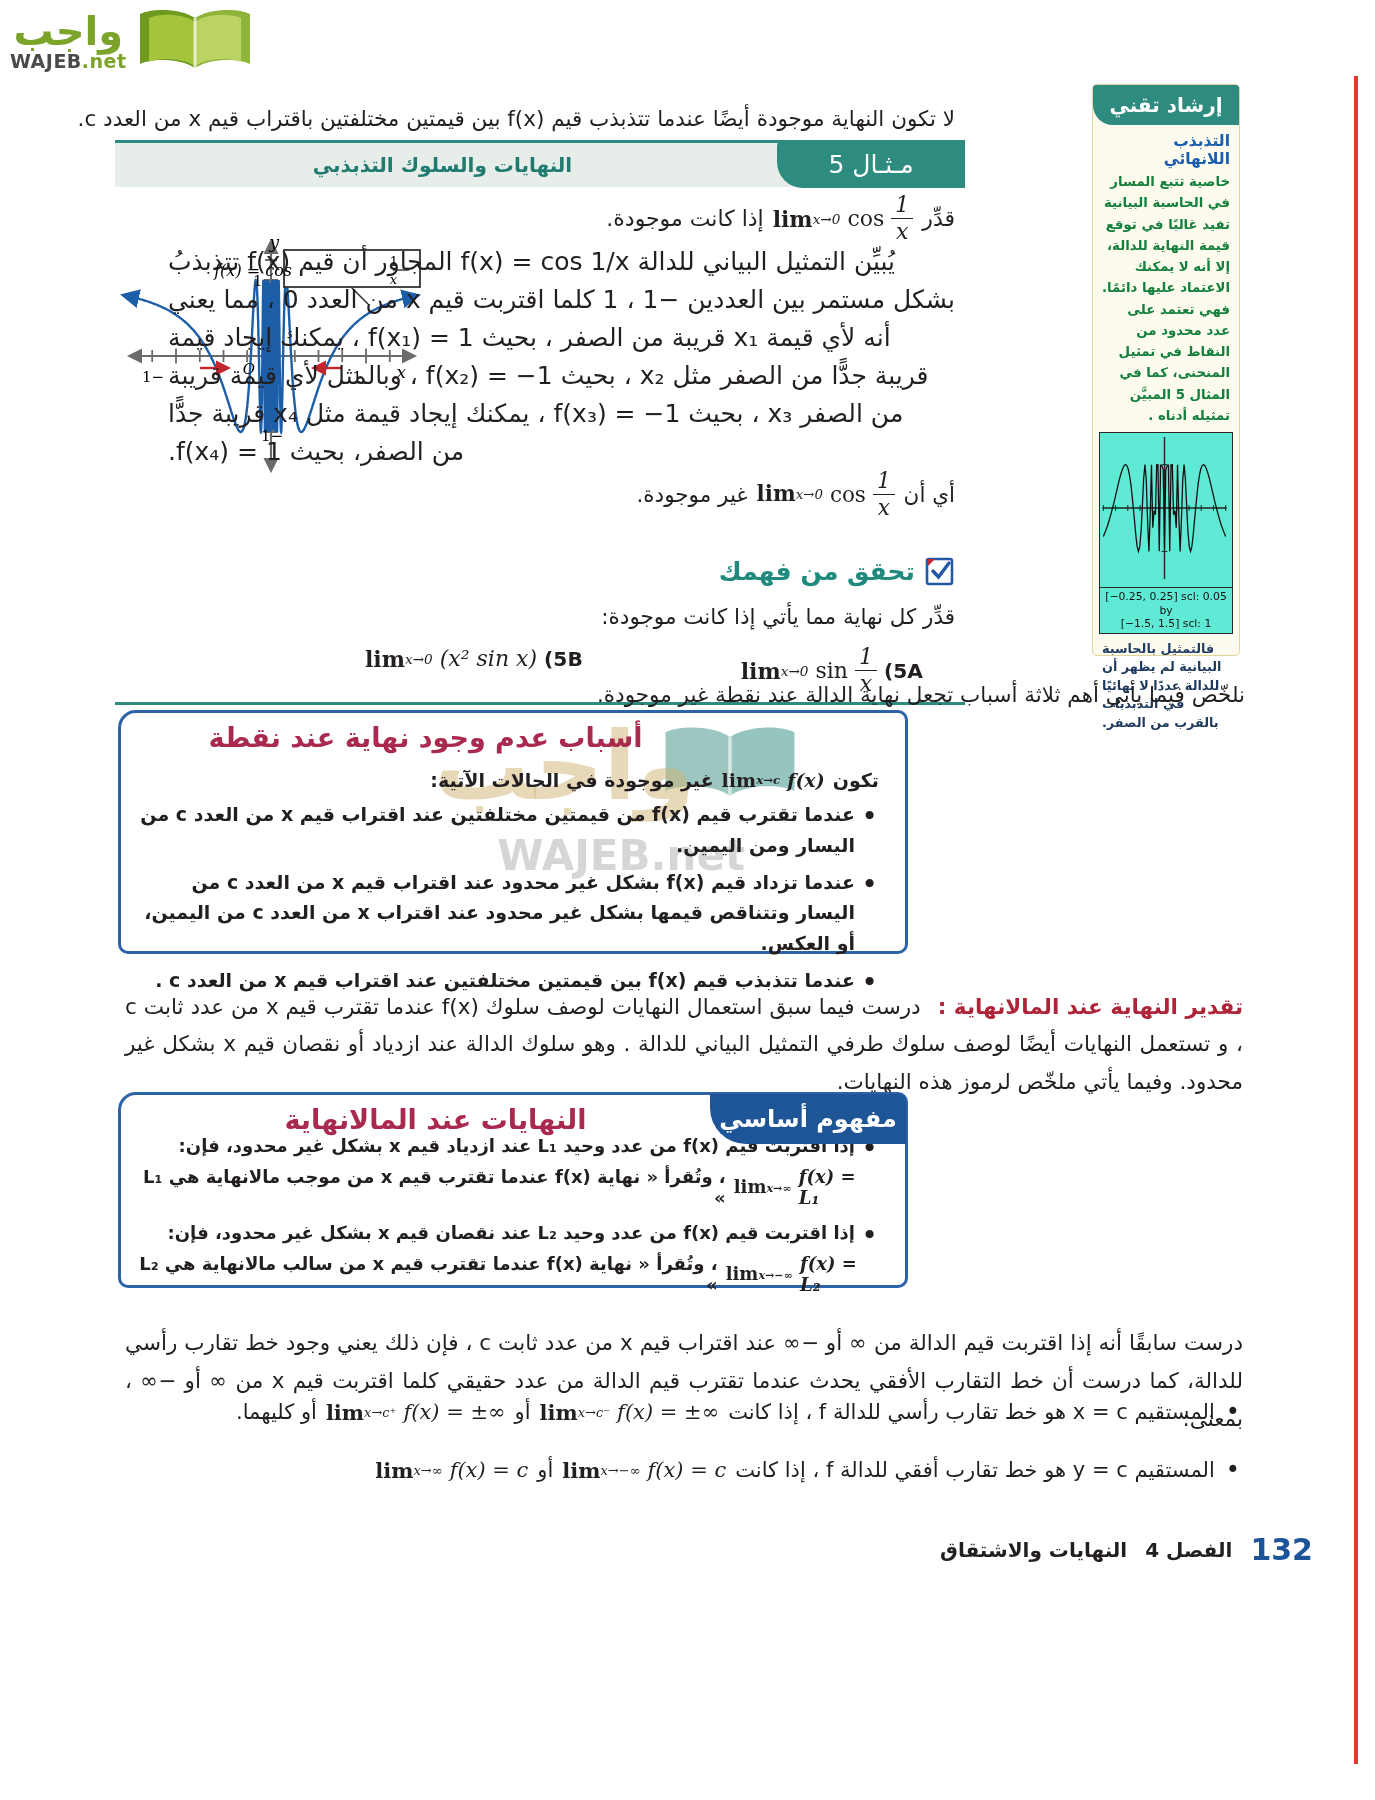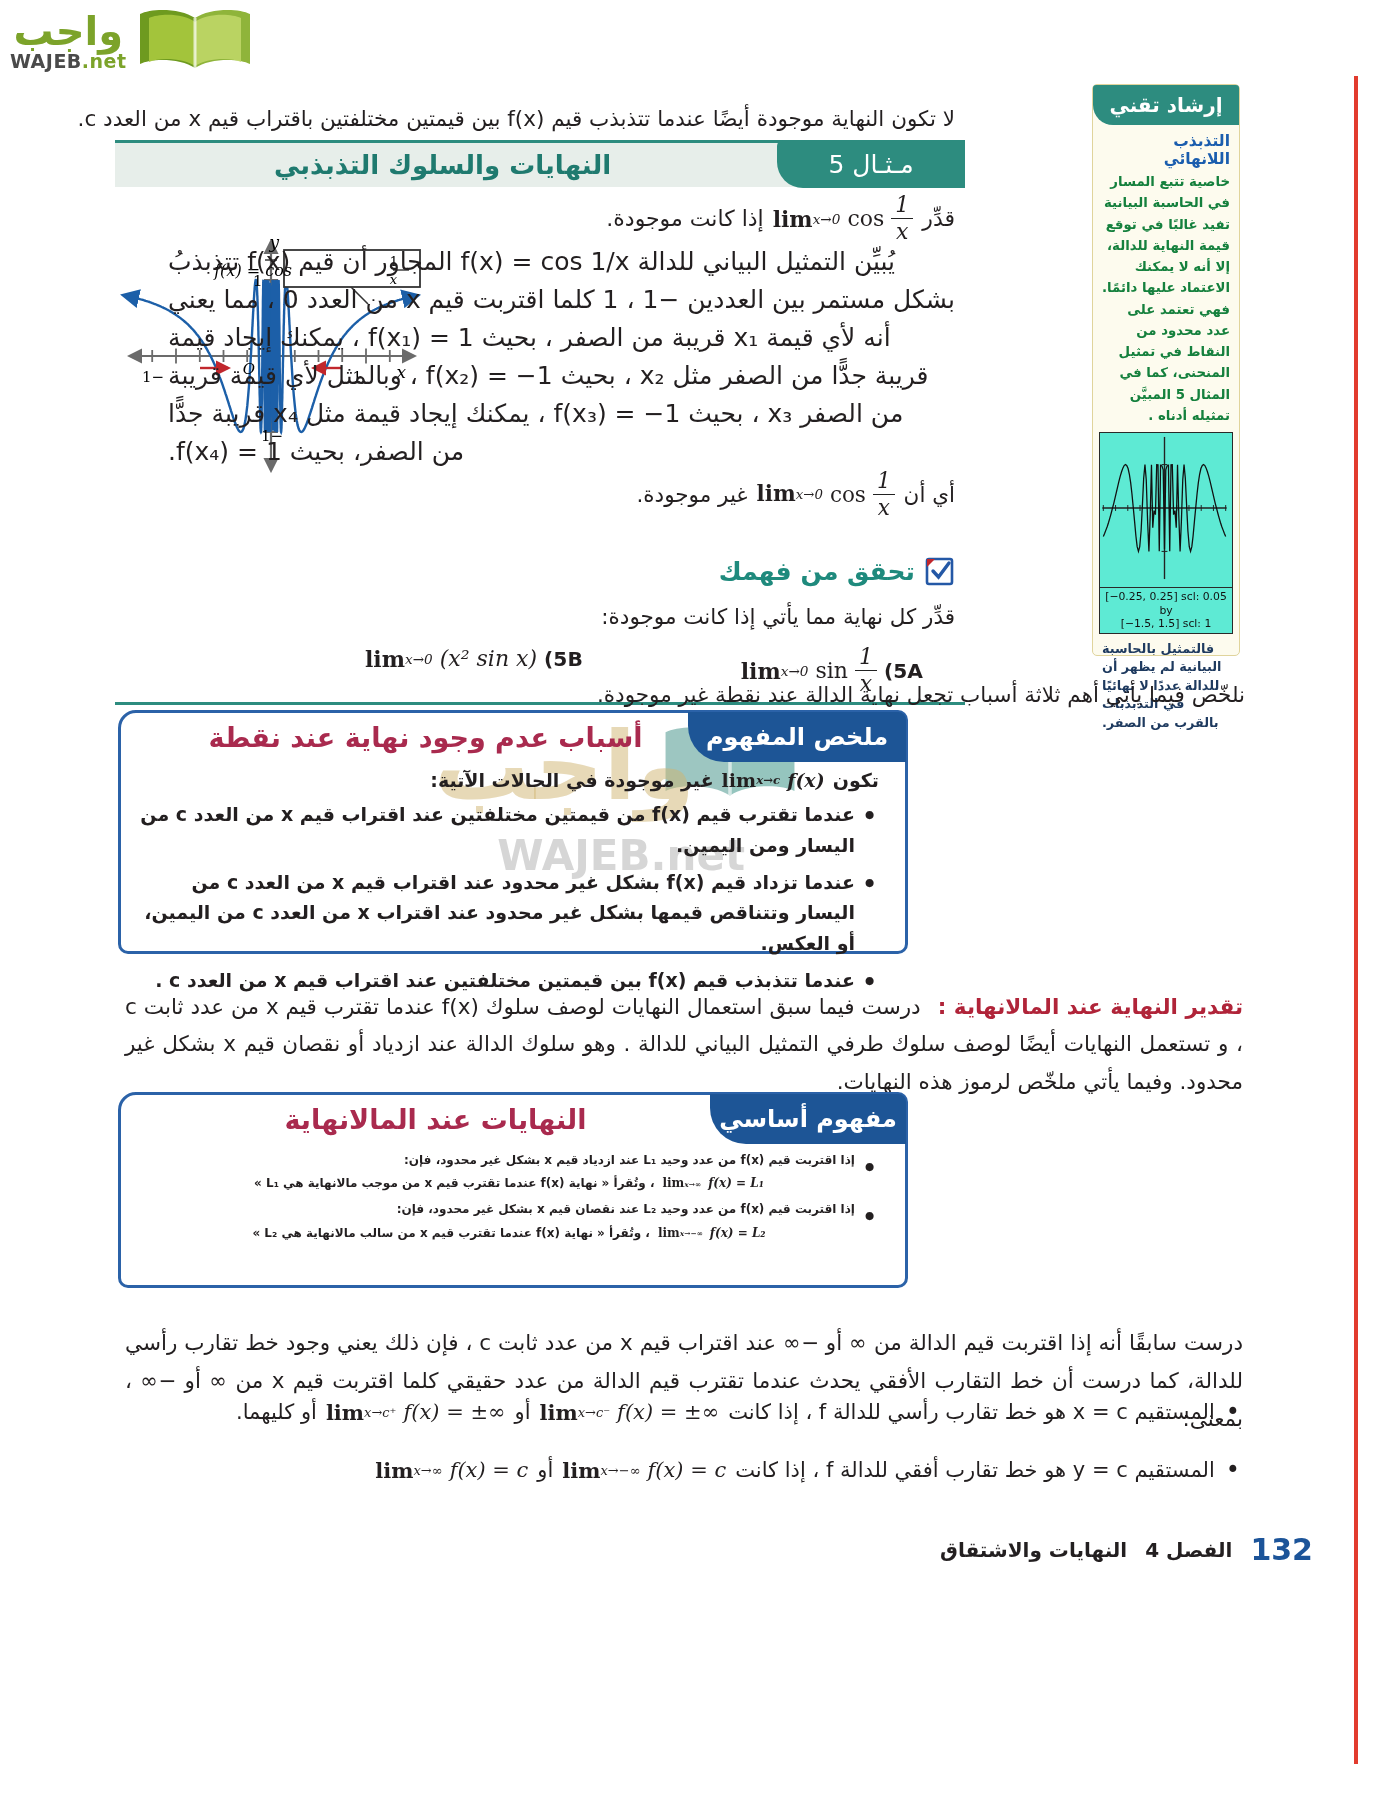--- a/index.html
+++ b/index.html
@@ -20,21 +20,21 @@
   .intro{position:absolute;top:84px;right:420px;font-size:21.5px;white-space:nowrap}
 
   
   .ex-header{position:absolute;left:115px;top:140px;width:850px;height:48px}
   .ex-topline{position:absolute;top:0;left:0;right:0;height:3px;background:#2d8c7f}
   .ex-band{position:absolute;top:3px;left:0;right:120px;height:44px;background:#e7eeea}
   .ex-tab{position:absolute;top:0;right:0;width:188px;height:48px;background:#2d8c7f;color:#fff;
           border-radius:6px 2px 0 26px;display:flex;align-items:center;justify-content:center;
           font-size:25px;font-weight:normal}
   .ex-title{position:absolute;top:3px;left:0;right:195px;height:44px;display:flex;align-items:center;
-            justify-content:center;color:#1f7a6f;font-weight:bold;font-size:26px}
+            justify-content:center;color:#1f7a6f;font-weight:bold;font-size:20px}
 
   .prompt{position:absolute;top:194px;right:420px;font-size:22px;display:flex;align-items:center;gap:9px}
   .ex-body{position:absolute;top:243px;right:420px;font-size:25px;text-align:left}
   .ex-body div{line-height:38px;white-space:nowrap}
   .conclusion{position:absolute;top:470px;right:420px;font-size:21.5px;display:flex;align-items:center;gap:9px}
 
   
   .formula{direction:ltr;display:inline-flex;align-items:center;gap:7px;
            font-family:"DejaVu Serif",serif}
   .lim{display:inline-flex;flex-direction:row;align-items:center;line-height:1;direction:ltr}
@@ -283,21 +283,20 @@
   <section class="bluebox cs-box">
     <div class="watermark">
       <svg class="wm-book" width="150" height="110" viewBox="0 0 128 70">
         <path d="M64 12 C50 2 20 2 9 8 L9 58 C20 52 50 52 64 62 Z" fill="#3e8f85"></path>
         <path d="M64 12 C78 2 108 2 119 8 L119 58 C108 52 78 52 64 62 Z" fill="#2d8c7f"></path>
         <rect x="62.5" y="12" width="3" height="50" fill="#ffffff" opacity=".6"></rect>
       </svg>
       <span class="wm-ar">واجب</span>
       <span class="wm-en">WAJEB.net</span>
     </div>
-    <div class="bb-tab" style="width:218px">ملخص المفهوم</div>
     <div class="bb-title">أسباب عدم وجود نهاية عند نقطة</div>
     <div class="bb-content">
       <div class="bb-intro">
         <span>تكون</span>
         <span class="formula">
           <span class="lim">
               <b>lim</b>
               <i class="expr">x→c</i>
             </span>
           <span class="expr">f(x)</span>
@@ -311,21 +310,21 @@
   </section>
 
   <p class="inf-par">
     <span class="inf-lead">تقدير النهاية عند المالانهاية :</span>
     <span>درست فيما سبق استعمال النهايات لوصف سلوك f(x) عندما تقترب قيم x من عدد ثابت c ، و تستعمل النهايات أيضًا لوصف سلوك طرفي التمثيل البياني للدالة . وهو سلوك الدالة عند ازدياد أو نقصان قيم x بشكل غير محدود. وفيما يأتي ملخّص لرموز هذه النهايات.</span>
   </p>
 
   <section class="bluebox kc-box">
     <div class="bb-tab" style="width:196px">مفهوم أساسي</div>
     <div class="bb-title" style="right:215px">النهايات عند المالانهاية</div>
-    <div class="bb-content" style="margin-top:56px;font-size:12px">
+    <div class="bb-content" style="margin-top:36px;font-size:18px">
       <div class="bullet-item">إذا اقتربت قيم f(x) من عدد وحيد L₁ عند ازدياد قيم x بشكل غير محدود، فإن:</div>
       <div class="kc-fline">
         <span class="formula">
           <span class="lim">
               <b>lim</b>
               <i class="expr">x→∞</i>
             </span>
           <span class="expr">f(x) = L₁</span>
         </span>
         <span>، وتُقرأ « نهاية f(x) عندما تقترب قيم x من موجب مالانهاية هي L₁ »</span>

